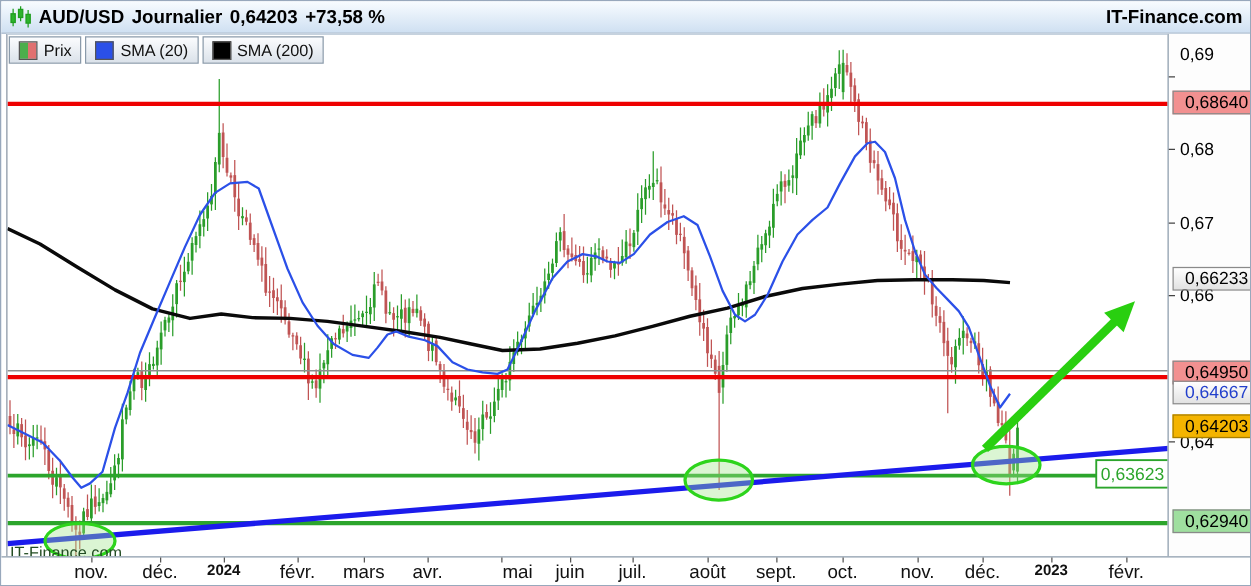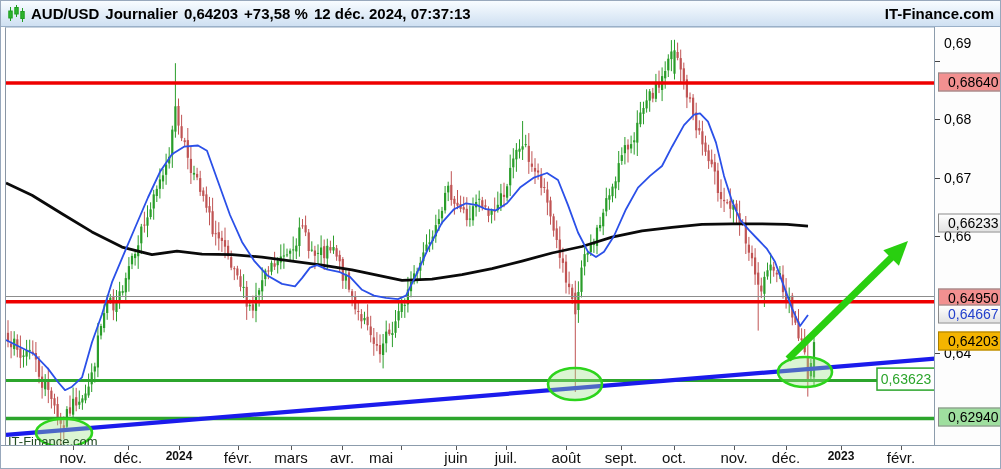--- a/index.html
+++ b/index.html
@@ -48,21 +48,20 @@
         <line x1="9.5" y1="1" x2="9.5" y2="13"></line>
           <rect x="7.8" y="3.5" width="3.4" height="6.5"></rect>
         <line x1="15.5" y1="4" x2="15.5" y2="18"></line>
           <rect x="13.8" y="7.5" width="3.4" height="7"></rect>
       </g>
     </svg>
     <span class="tpart">AUD/USD</span>
     <span class="tpart">Journalier</span>
     <span class="tpart">0,64203</span>
     <span class="tpart">+73,58 %</span>
-    <span class="tpart">12 déc. 2024, 07:37:13</span>
     <span class="brand">IT-Finance.com</span>
   </div>
 
   <div class="main">
     <svg id="plot" viewBox="0 0 929 421">
         <g>
           <line x1="2" y1="292.2" x2="2" y2="319.3" stroke="#c05454" stroke-width="1"></line>
           <rect x="0.9" y="304.8" width="2.2" height="8.8" fill="#c05454"></rect>
           <line x1="5.1" y1="303.1" x2="5.1" y2="330.3" stroke="#c05454" stroke-width="1"></line>
           <rect x="4.0" y="315.5" width="2.2" height="3.7" fill="#c05454"></rect>
@@ -595,20 +594,34 @@
         <line x1="0" y1="406.9" x2="929" y2="330.7" stroke="#1b1bec" stroke-width="4.2"></line>
         <rect x="871" y="340.1" width="58" height="22" fill="#fff" stroke="#2ca52c" stroke-width="1.5"></rect>
         <text x="900" y="356.1" text-anchor="middle" fill="#2ca52c" font-size="14" font-family="&quot;Liberation Sans&quot;,sans-serif">0,63623</text>
         <ellipse cx="58" cy="404.8" rx="28" ry="14" fill="rgba(160,230,140,0.38)" stroke="#2dd41c" stroke-width="2.6"></ellipse>
         <ellipse cx="569" cy="356.0" rx="27" ry="16" fill="rgba(160,230,140,0.38)" stroke="#2dd41c" stroke-width="2.6"></ellipse>
         <ellipse cx="799" cy="344.0" rx="27" ry="15" fill="rgba(160,230,140,0.38)" stroke="#2dd41c" stroke-width="2.6"></ellipse>
         <text x="2" y="418" font-size="13" font-family="&quot;Liberation Sans&quot;,sans-serif" fill="#234d23">IT-Finance.com</text>
         <line x1="782" y1="331.0" x2="886" y2="229.1" stroke="#29cf10" stroke-width="7"></line>
         <polygon points="902.0,213.0 892.9,237.8 877.3,222.2" fill="#29cf10"></polygon>
       </svg>
+    <div class="legend" id="legend">
+        <div class="chip">
+          <span class="sw" style="background: linear-gradient(90deg, rgb(76, 174, 76) 50%, rgb(224, 112, 112) 50%);"></span>
+          <span>Prix</span>
+        </div>
+        <div class="chip">
+          <span class="sw" style="background: rgb(43, 80, 232);"></span>
+          <span>SMA (20)</span>
+        </div>
+        <div class="chip">
+          <span class="sw" style="background: rgb(0, 0, 0);"></span>
+          <span>SMA (200)</span>
+        </div>
+      </div>
     <div class="raxis" id="raxis">
         <div class="rtick" style="top: 34px;"></div>
         <div class="rlab" style="top: 16px;">0,69</div>
         <div class="rtick" style="top: 92.4px;"></div>
         <div class="rlab" style="top: 92.4px;">0,68</div>
         <div class="rtick" style="top: 150.8px;"></div>
         <div class="rlab" style="top: 150.8px;">0,67</div>
         <div class="rtick" style="top: 209.2px;"></div>
         <div class="rlab" style="top: 209.2px;">0,66</div>
         <div class="rtick" style="top: 326px;"></div>
@@ -629,21 +642,21 @@
       <div class="blab" style="left: 127px;">déc.</div>
       <div class="btick" style="left: 178px;"></div>
       <div class="blab bold" style="left: 178px;">2024</div>
       <div class="btick" style="left: 237px;"></div>
       <div class="blab" style="left: 237px;">févr.</div>
       <div class="btick" style="left: 290px;"></div>
       <div class="blab" style="left: 290px;">mars</div>
       <div class="btick" style="left: 341px;"></div>
       <div class="blab" style="left: 341px;">avr.</div>
       <div class="btick" style="left: 400px;"></div>
-      <div class="blab" style="left: 380px;">mai</div>
+      <div class="blab" style="left: 413px;">mai</div>
       <div class="btick" style="left: 455px;"></div>
       <div class="blab" style="left: 455px;">juin</div>
       <div class="btick" style="left: 505px;"></div>
       <div class="blab" style="left: 505px;">juil.</div>
       <div class="btick" style="left: 565px;"></div>
       <div class="blab" style="left: 565px;">août</div>
       <div class="btick" style="left: 620px;"></div>
       <div class="blab" style="left: 620px;">sept.</div>
       <div class="btick" style="left: 673px;"></div>
       <div class="blab" style="left: 673px;">oct.</div>

